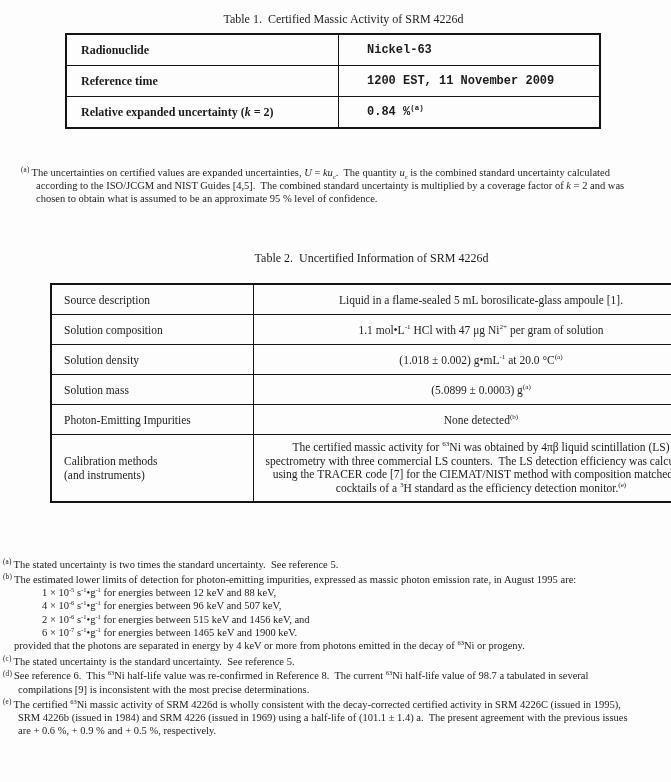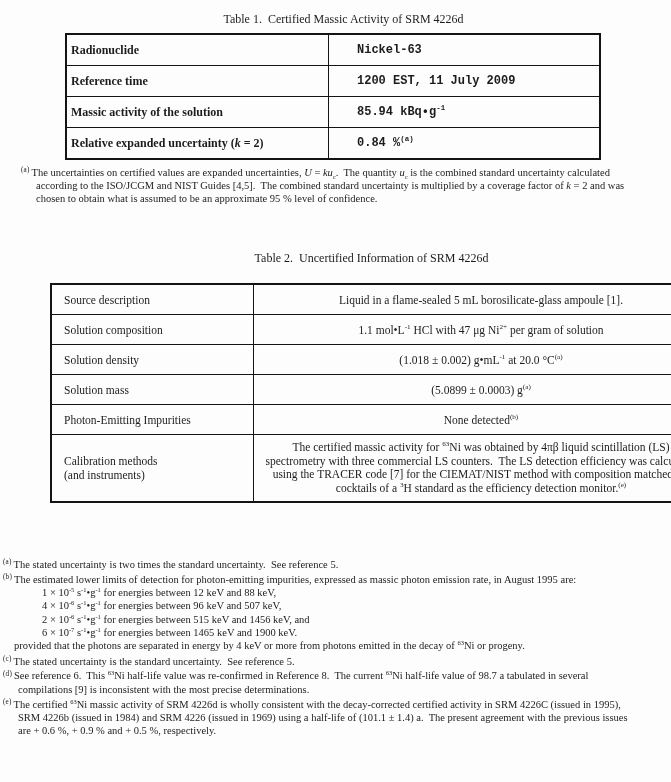--- a/index.html
+++ b/index.html
@@ -14,21 +14,21 @@
   .abs{position:absolute;}
   .doc-title{width:671px;text-align:center;font-size:12px;line-height:14px;}
   #title1{top:12px;left:8px;}
   #title2{top:251px;left:0;margin-left:36px;}
 
   table{border-collapse:collapse;border:2px solid #141414;}
   td{border:1px solid #141414;vertical-align:middle;}
 
   #table1{left:65px;top:33px;width:536px;}
   #table1 td{font-weight:bold;font-size:12px;height:30px;}
-  #table1 td.lbl{width:253px;padding:0 4px 0 4px;}
+  #table1 td.lbl{width:253px;padding:0 4px 0 14px;}
   #table1 td.val{padding:0 4px 0 28px;font-family:Liberation Mono, monospace;}
 
   #table2{left:25px;top:283px;width:664px;margin-left:25px;}
   #table2 td{font-size:11.5px;height:29px;}
   #table2 td.lbl{width:183px;padding:0 6px 0 12px;}
   #table2 td.val{padding:0 14px 0 10px;text-align:center;}
   #table2 tr.short td{height:24px;}
   #table2 tr.tall td{height:auto;}
   #table2 tr.tall td.val{padding:6px 14px 6px 10px;line-height:13.6px;}
   #table2 tr.tall td.lbl{line-height:14px;}
@@ -49,25 +49,21 @@
 <div class="abs doc-title" id="title1">Table 1.&nbsp; Certified Massic Activity of SRM 4226d</div>
 
 <table class="abs" id="table1">
   <tbody>
       <tr>
     <td class="lbl">Radionuclide</td>
     <td class="val">Nickel-63</td>
   </tr>
   <tr>
     <td class="lbl">Reference time</td>
-    <td class="val">1200 EST, 11 July 2009</td>
-  </tr>
-  <tr>
-    <td class="lbl">Massic activity of the solution</td>
-    <td class="val">85.94 kBq•g<sup>-1</sup></td>
+    <td class="val">1200 EST, 11 November 2009</td>
   </tr>
   <tr>
     <td class="lbl">Relative expanded uncertainty (<i>k</i> = 2)</td>
     <td class="val">0.84 %<sup>(a)</sup></td>
   </tr>
 </tbody>
   </table>
 
 <div class="abs fnblock" id="fn-table1">
   <div class="fn"><span class="fnm">(a)</span><span>The uncertainties on certified values are expanded uncertainties, <i>U</i> = <i>ku</i><sub>c</sub>.&nbsp; The quantity <i>u</i><sub>c</sub> is the combined standard uncertainty calculated according to the ISO/JCGM and NIST Guides [4,5].&nbsp; The combined standard uncertainty is multiplied by a coverage factor of <i>k</i> = 2 and was chosen to obtain what is assumed to be an approximate 95 % level of confidence.</span></div>

